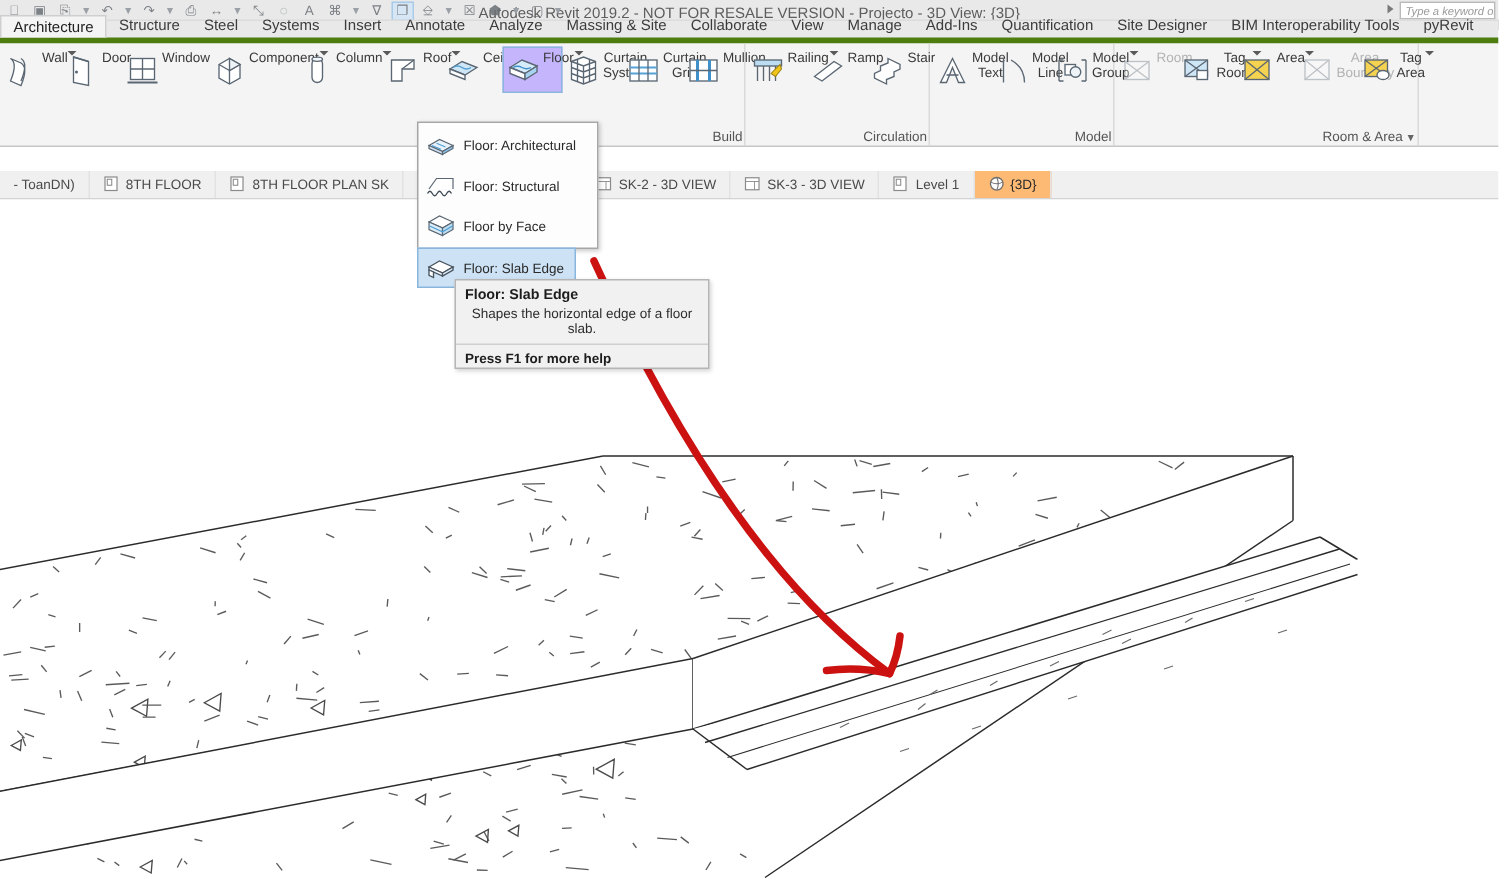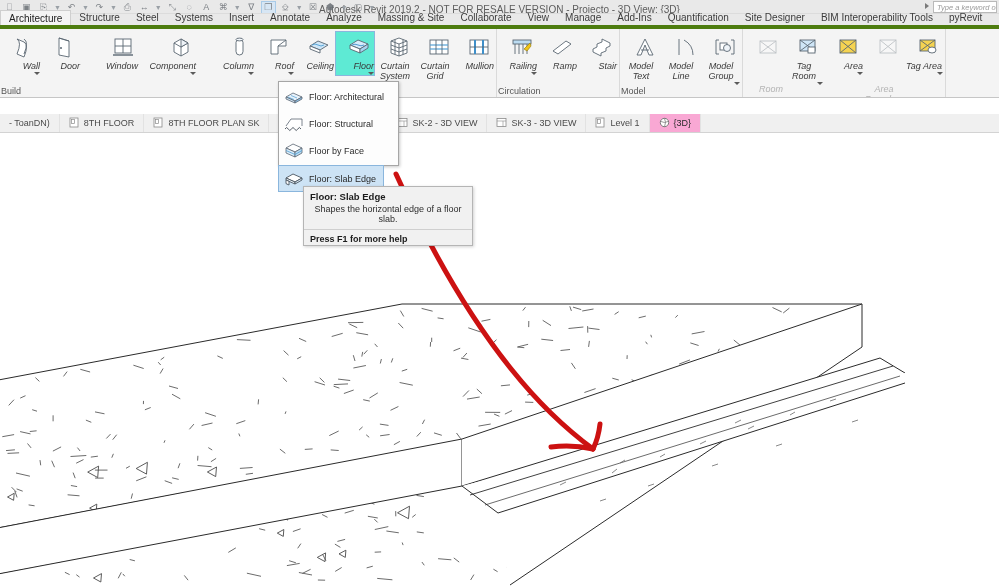--- a/index.html
+++ b/index.html
@@ -92,53 +92,52 @@
     padding: 0 1px;
     height: 69px;
   }
   .panel-items {
     flex: 1;
     display: flex; align-items: flex-start;
     padding-top: 2px;
   }
   .panel-label {
     height: 13px; line-height: 13px;
-    text-align: left; font-size: 9px; color: #555;
+    text-align: right; font-size: 9px; color: #555;
     white-space: nowrap;
   }
   .panel-label .caret { font-size: 7px; color: #666; }
 
   .btn {
     width: 48px; min-width: 30px;
-    display: flex; flex-direction: column; align-items: flex-end;
+    display: flex; flex-direction: row; align-items: flex-start;
     padding: 2px 1px 0 1px;
     cursor: default;
-    font-style: italic;
   }
   .btn.w-mid { width: 40px; }
   .btn.w-wide { width: 58px; }
   .btn .ico {
     width: 30px; height: 28px;
     display: flex; align-items: center; justify-content: center;
   }
   .btn .lbl {
     font-size: 9px; color: #3a3a3a; text-align: center;
     line-height: 10px; white-space: nowrap;
   }
   .btn .lbl.two { white-space: normal; width: 100%; }
-  .btn.disabled .lbl { color: #b3b3b3; margin-top: 23px; }
+  .btn.disabled .lbl { color: #b3b3b3; }
   .btn.disabled .ico { opacity: .35; }
   .btn .dd {
     width: 0; height: 0; margin-top: 1px;
     border-left: 3px solid transparent;
     border-right: 3px solid transparent;
     border-top: 3px solid #5a5a5a;
   }
   .btn.active {
-    background: #5eead4;
+    background: #c4b5fd;
     border: 1px solid #8ab6dd;
     padding: 1px 0 0 0;
   }
 
   
   .floor-menu {
     position: absolute; left: 278px; top: 81px;
     width: 121px;
     background: #fdfdfd;
     border: 1px solid #a6a6a6;
@@ -196,21 +195,21 @@
     display: flex; align-items: flex-end;
     overflow: hidden;
   }
   .vtab {
     display: flex; align-items: center; gap: 4px;
     height: 19px; padding: 0 9px;
     font-size: 9px; color: #4a4a4a; white-space: nowrap;
     border-right: 1px solid #e2e2e2;
     cursor: default;
   }
-  .vtab.active { background: #f9a8d4; color: #2a2a2a; }
+  .vtab.active { background: #fdba74; color: #2a2a2a; }
   .vtab .vt-ico {
     width: 11px; height: 11px;
     display: inline-flex; align-items: center; justify-content: center;
   }
 
   
   .canvas {
     position: absolute; left: 0; top: 133px; width: 999px; height: 453px;
     background: #ffffff; overflow: hidden;
   }

